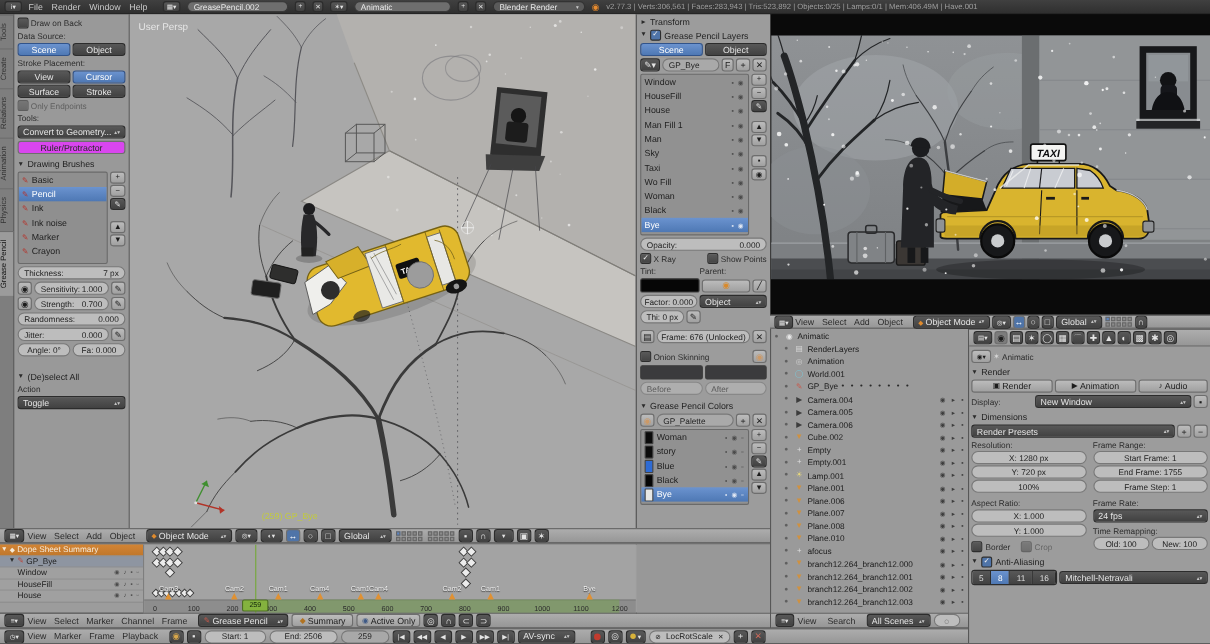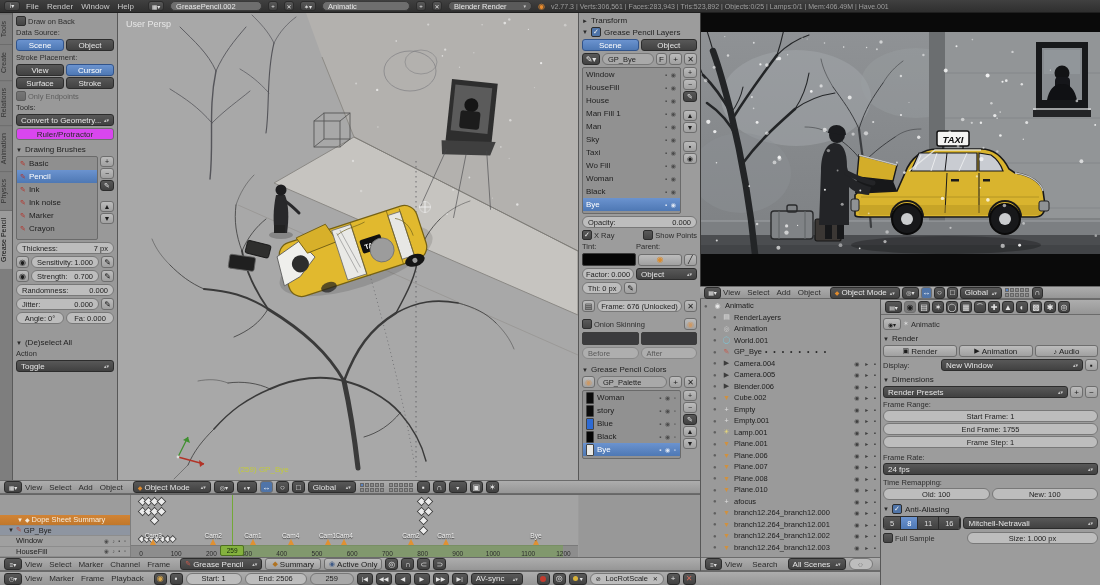--- a/index.html
+++ b/index.html
@@ -921,21 +921,21 @@
         </div>
         <div class="orow" style="padding-left: 12px;">
           <span class="exp">●</span>
           <span class="oi oi-camera">▶</span>
           <span>Camera.005</span>
           <span class="rics">◉ ▸ ▪</span>
         </div>
         <div class="orow" style="padding-left: 12px;">
           <span class="exp">●</span>
           <span class="oi oi-camera">▶</span>
-          <span>Blender.006</span>
+          <span>Camera.006</span>
           <span class="rics">◉ ▸ ▪</span>
         </div>
         <div class="orow" style="padding-left: 12px;">
           <span class="exp">●</span>
           <span class="oi oi-mesh">▼</span>
           <span>Cube.002</span>
           <span class="rics">◉ ▸ ▪</span>
         </div>
         <div class="orow" style="padding-left: 12px;">
           <span class="exp">●</span>
@@ -1086,20 +1086,35 @@
     <div class="row">
       <span class="btn dark" style="flex:1;justify-content:flex-start;">
         <span>Render Presets</span>
           <span class="dd-arrow">▴▾</span>
         </span>
       <span class="btn sq">+</span>
       <span class="btn sq">−</span>
     </div>
     <div class="row" style="align-items:flex-start;gap:6px;">
       <div style="flex:1;display:flex;flex-direction:column;gap:1px;">
+        <span class="lbl">Resolution:</span>
+        <span class="pill c">X: 1280 px</span>
+        <span class="pill c">Y: 720 px</span>
+        <span class="pill c">100%</span>
+        <span class="lbl" style="margin-top:4px;">Aspect Ratio:</span>
+        <span class="pill c">X: 1.000</span>
+        <span class="pill c">Y: 1.000</span>
+        <span style="display:flex;gap:3px;align-items:center;margin-top:3px;">
+          <span class="chk"></span>
+          <span class="lbl">Border</span>
+          <span class="chk" style="opacity:.5;margin-left:6px;"></span>
+          <span class="lbl" style="opacity:.5;">Crop</span>
+        </span>
+      </div>
+      <div style="flex:1;display:flex;flex-direction:column;gap:1px;">
         <span class="lbl">Frame Range:</span>
         <span class="pill c">Start Frame: 1</span>
         <span class="pill c">End Frame: 1755</span>
         <span class="pill c">Frame Step: 1</span>
         <span class="lbl" style="margin-top:4px;">Frame Rate:</span>
         <span class="btn dark" style="justify-content:flex-start;">
           <span>24 fps</span>
             <span class="dd-arrow">▴▾</span>
           </span>
         <span class="lbl" style="margin-top:2px;">Time Remapping:</span>
@@ -1121,30 +1136,25 @@
           <span class="seg">5</span>
           <span class="seg blue">8</span>
           <span class="seg">11</span>
           <span class="seg">16</span>
         </span>
       <span class="btn dark" style="flex:1;justify-content:flex-start;">
         <span>Mitchell-Netravali</span>
           <span class="dd-arrow">▴▾</span>
         </span>
     </div>
-    <div class="row">
-      <span class="chk"></span>
-      <span class="lbl" style="width:70px;">Full Sample</span>
-      <span class="pill c" style="flex:1;">Size: 1.000 px</span>
-    </div>
   </div>
 
   <div class="abs" id="ds" style="left:0;top:494px;width:700px;height:63px;background:#9c9c9c;border-top:1px solid #666;">
     <div class="abs" style="left:0;top:0;width:130px;height:63px;">
-      <div class="dsrow" style="background:linear-gradient(#d28434,#c0772c);color:#f5ead9;padding-left:17px;margin-top:20px;">
+      <div class="dsrow" style="background:linear-gradient(#d28434,#c0772c);color:#f5ead9;padding-left:1px;">
         <span class="tri" style="color:#f5ead9;">▼</span>
           <span style="font-size:6px;">◆</span>
         <span>Dope Sheet Summary</span>
         </div>
       <div class="dsrow" style="background:#8e95a1;padding-left:8px;">
         <span class="tri">▼</span>
           <span style="color:#b8453a;font-size:7px;">✎</span>
         <span>GP_Bye</span>
         </div>
       <div id="ds-chan">

